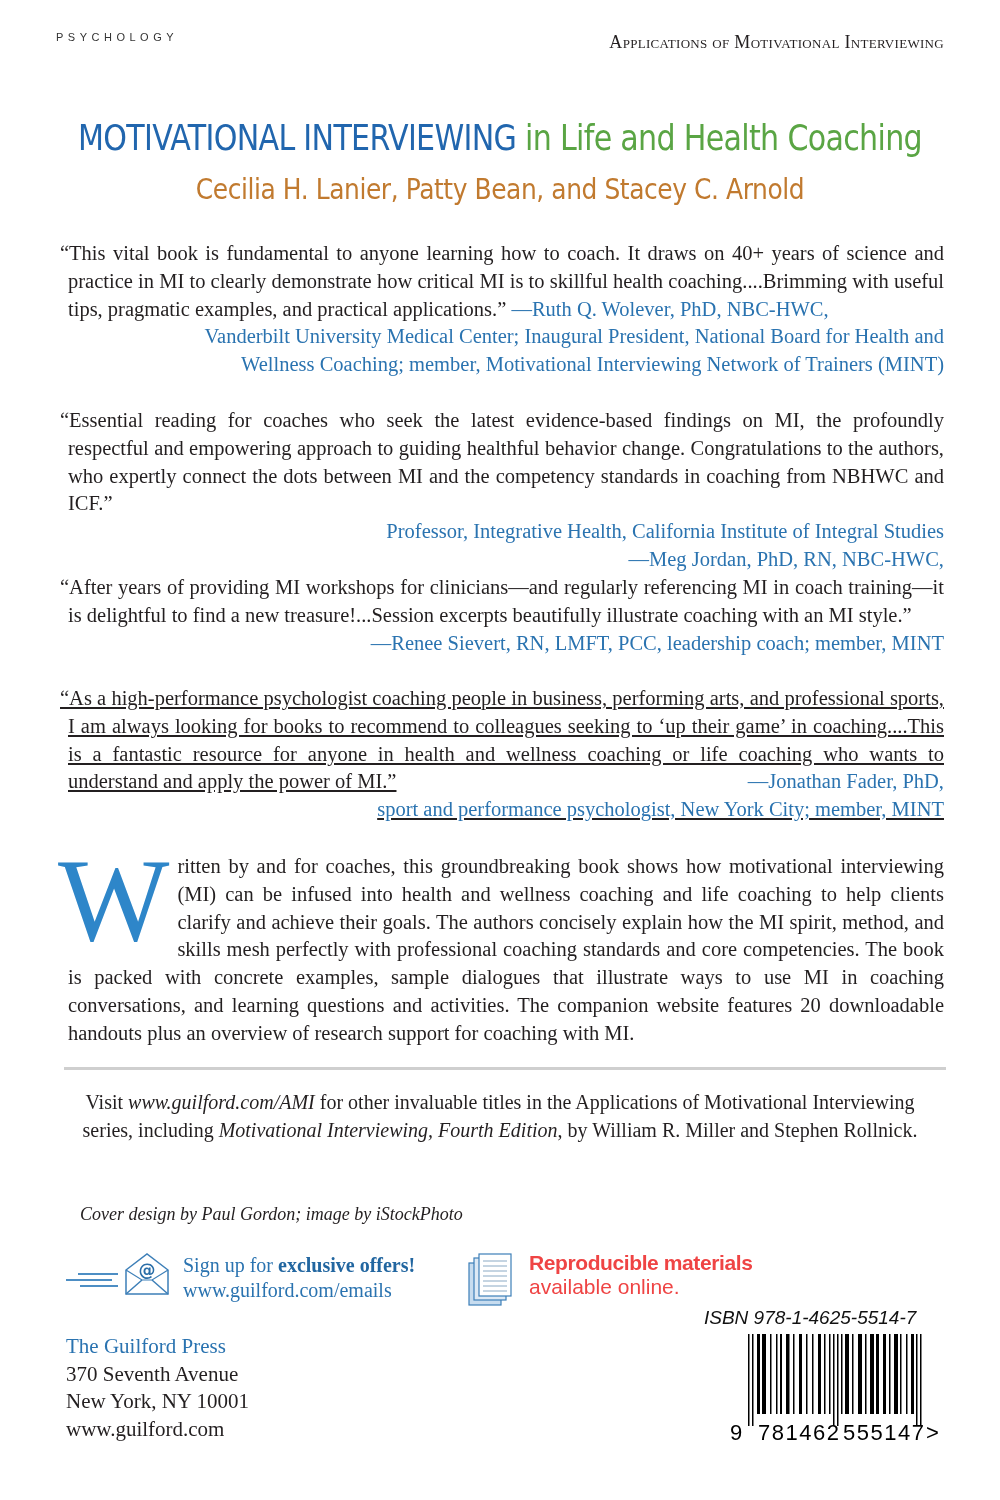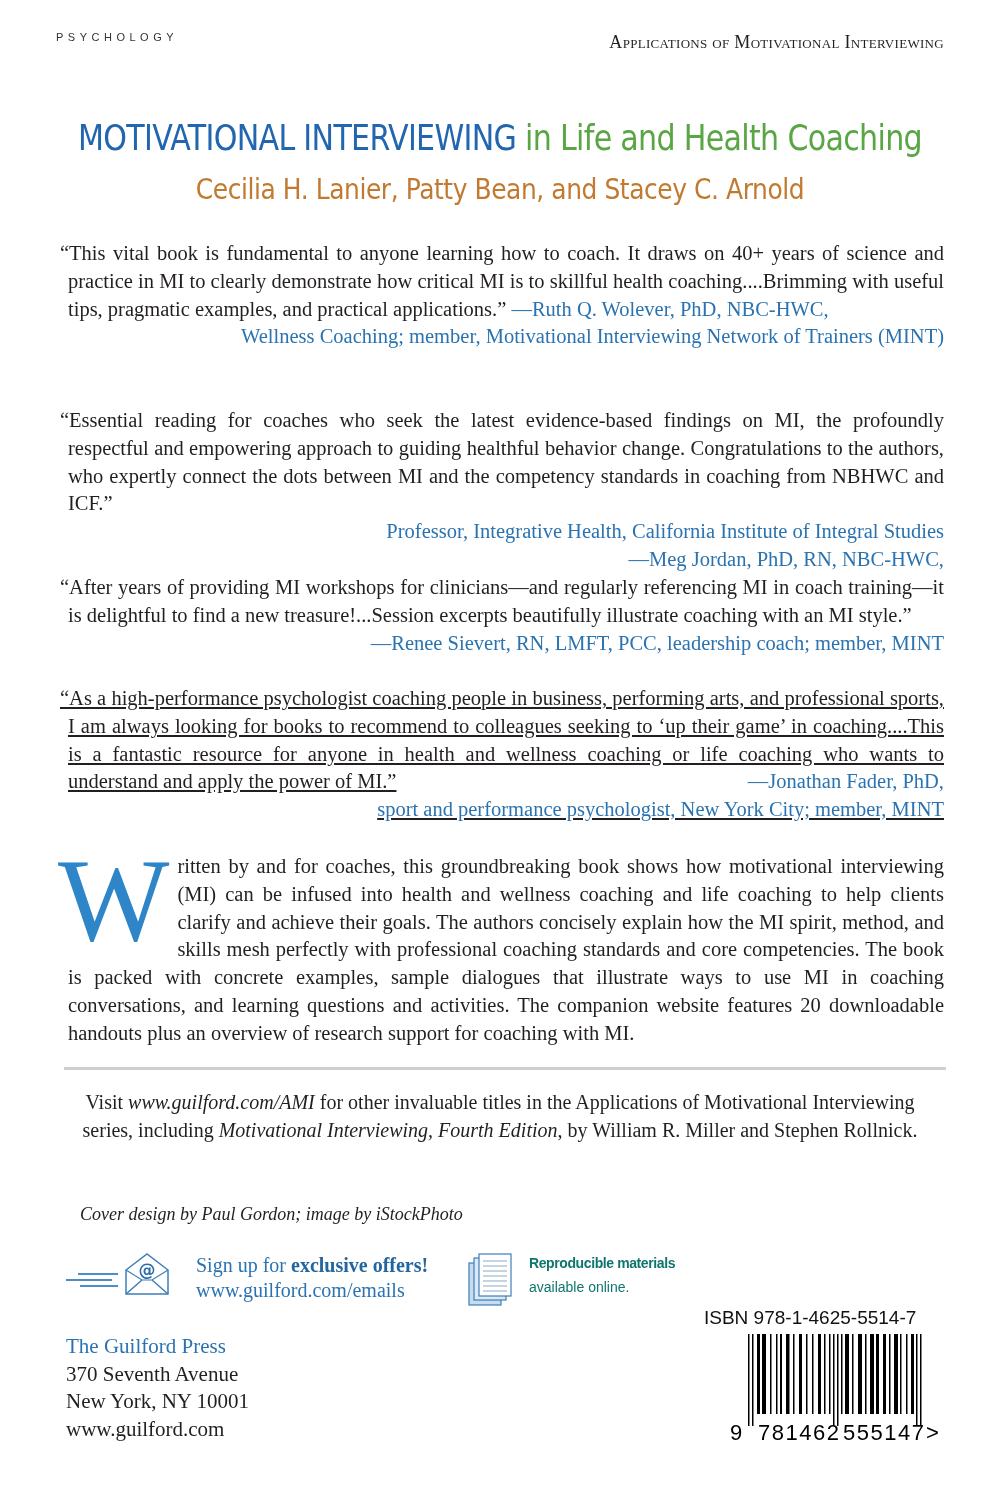--- a/index.html
+++ b/index.html
@@ -48,30 +48,30 @@
   }
   .rule { left: 64px; width: 882px; top: 1067px; height: 3px; background: #cfcfcf; }
   .visit {
     left: 60px; width: 880px; top: 1088px; text-align: center; font-size: 20px; line-height: 28px;
   }
   .visit i { font-style: italic; }
   .credit { left: 80px; top: 1204px; font-size: 18px; font-style: italic; }
   .lines-icon { left: 66px; top: 1273px; width: 52px; height: 14px; }
   .lines-icon span { position: absolute; height: 2px; background: #4d8ec4; }
   .env-icon { left: 124px; top: 1252px; width: 46px; height: 44px; }
-  .signup { left: 196px; top: 1253px; font-size: 20px; line-height: 25px; color: #2a73b0; }
+  .signup { left: 183px; top: 1253px; font-size: 20px; line-height: 25px; color: #2a73b0; }
   .signup b { color: #2266a0; }
   .doc-icon { left: 468px; top: 1253px; width: 48px; height: 54px; }
   .repro {
     left: 529px; top: 1251px; font-family: "Liberation Sans", "DejaVu Sans", sans-serif;
-    font-size: 14px; line-height: 24px; color: #0f766e;
+    font-size: 21px; line-height: 24px; color: #ef4444;
   }
   .repro b { font-weight: bold; letter-spacing: -0.4px; }
   .isbn {
-    left: 704px; top: 1307px; font-family: "Liberation Sans", "DejaVu Sans", sans-serif; font-size: 19px; color: #111;
+    left: 704px; top: 1307px; font-family: "Liberation Sans", "DejaVu Sans", sans-serif; font-size: 19px; color: #111; font-style: italic;
   }
   .barcode { left: 728px; top: 1334px; width: 240px; height: 110px; }
   .press { left: 66px; top: 1333px; font-size: 21px; line-height: 27.5px; }
   .press .pname { color: #2a73b0; }
 </style>
 </head>
 <body>
 
 <div class="abs psych">PSYCHOLOGY</div>
 <div class="abs series">
@@ -80,20 +80,21 @@
 
 <div class="abs title">
   <span class="t1">MOTIVATIONAL INTERVIEWING</span>
   <span class="t2">in Life and Health Coaching</span>
 </div>
 <div class="abs authors">Cecilia H. Lanier, Patty Bean, and Stacey C. Arnold</div>
 
 <div class="abs quote q1">
   <span>“This vital book is fundamental to anyone learning how to coach. It draws on 40+ years of science and practice in MI to clearly demonstrate how critical MI is to skillful health coaching....Brimming with useful tips, pragmatic examples, and practical applications.”</span>
   <span class="attr">—Ruth Q. Wolever, PhD, NBC-HWC,</span>
+  <span class="attr attr-line">Vanderbilt University Medical Center; Inaugural President, National Board for Health and</span>
   <span class="attr attr-line">Wellness Coaching; member, Motivational Interviewing Network of Trainers (MINT)</span>
 </div>
 
 <div class="abs quote q2">
   <span>“Essential reading for coaches who seek the latest evidence-based findings on MI, the profoundly respectful and empowering approach to guiding healthful behavior change. Congratulations to the authors, who expertly connect the dots between MI and the competency standards in coaching from NBHWC and ICF.”</span>
   <span class="attr attr-line">Professor, Integrative Health, California Institute of Integral Studies</span>
   <span class="attr attr-line">—Meg Jordan, PhD, RN, NBC-HWC,</span>
 </div>
 
 <div class="abs quote q3">

